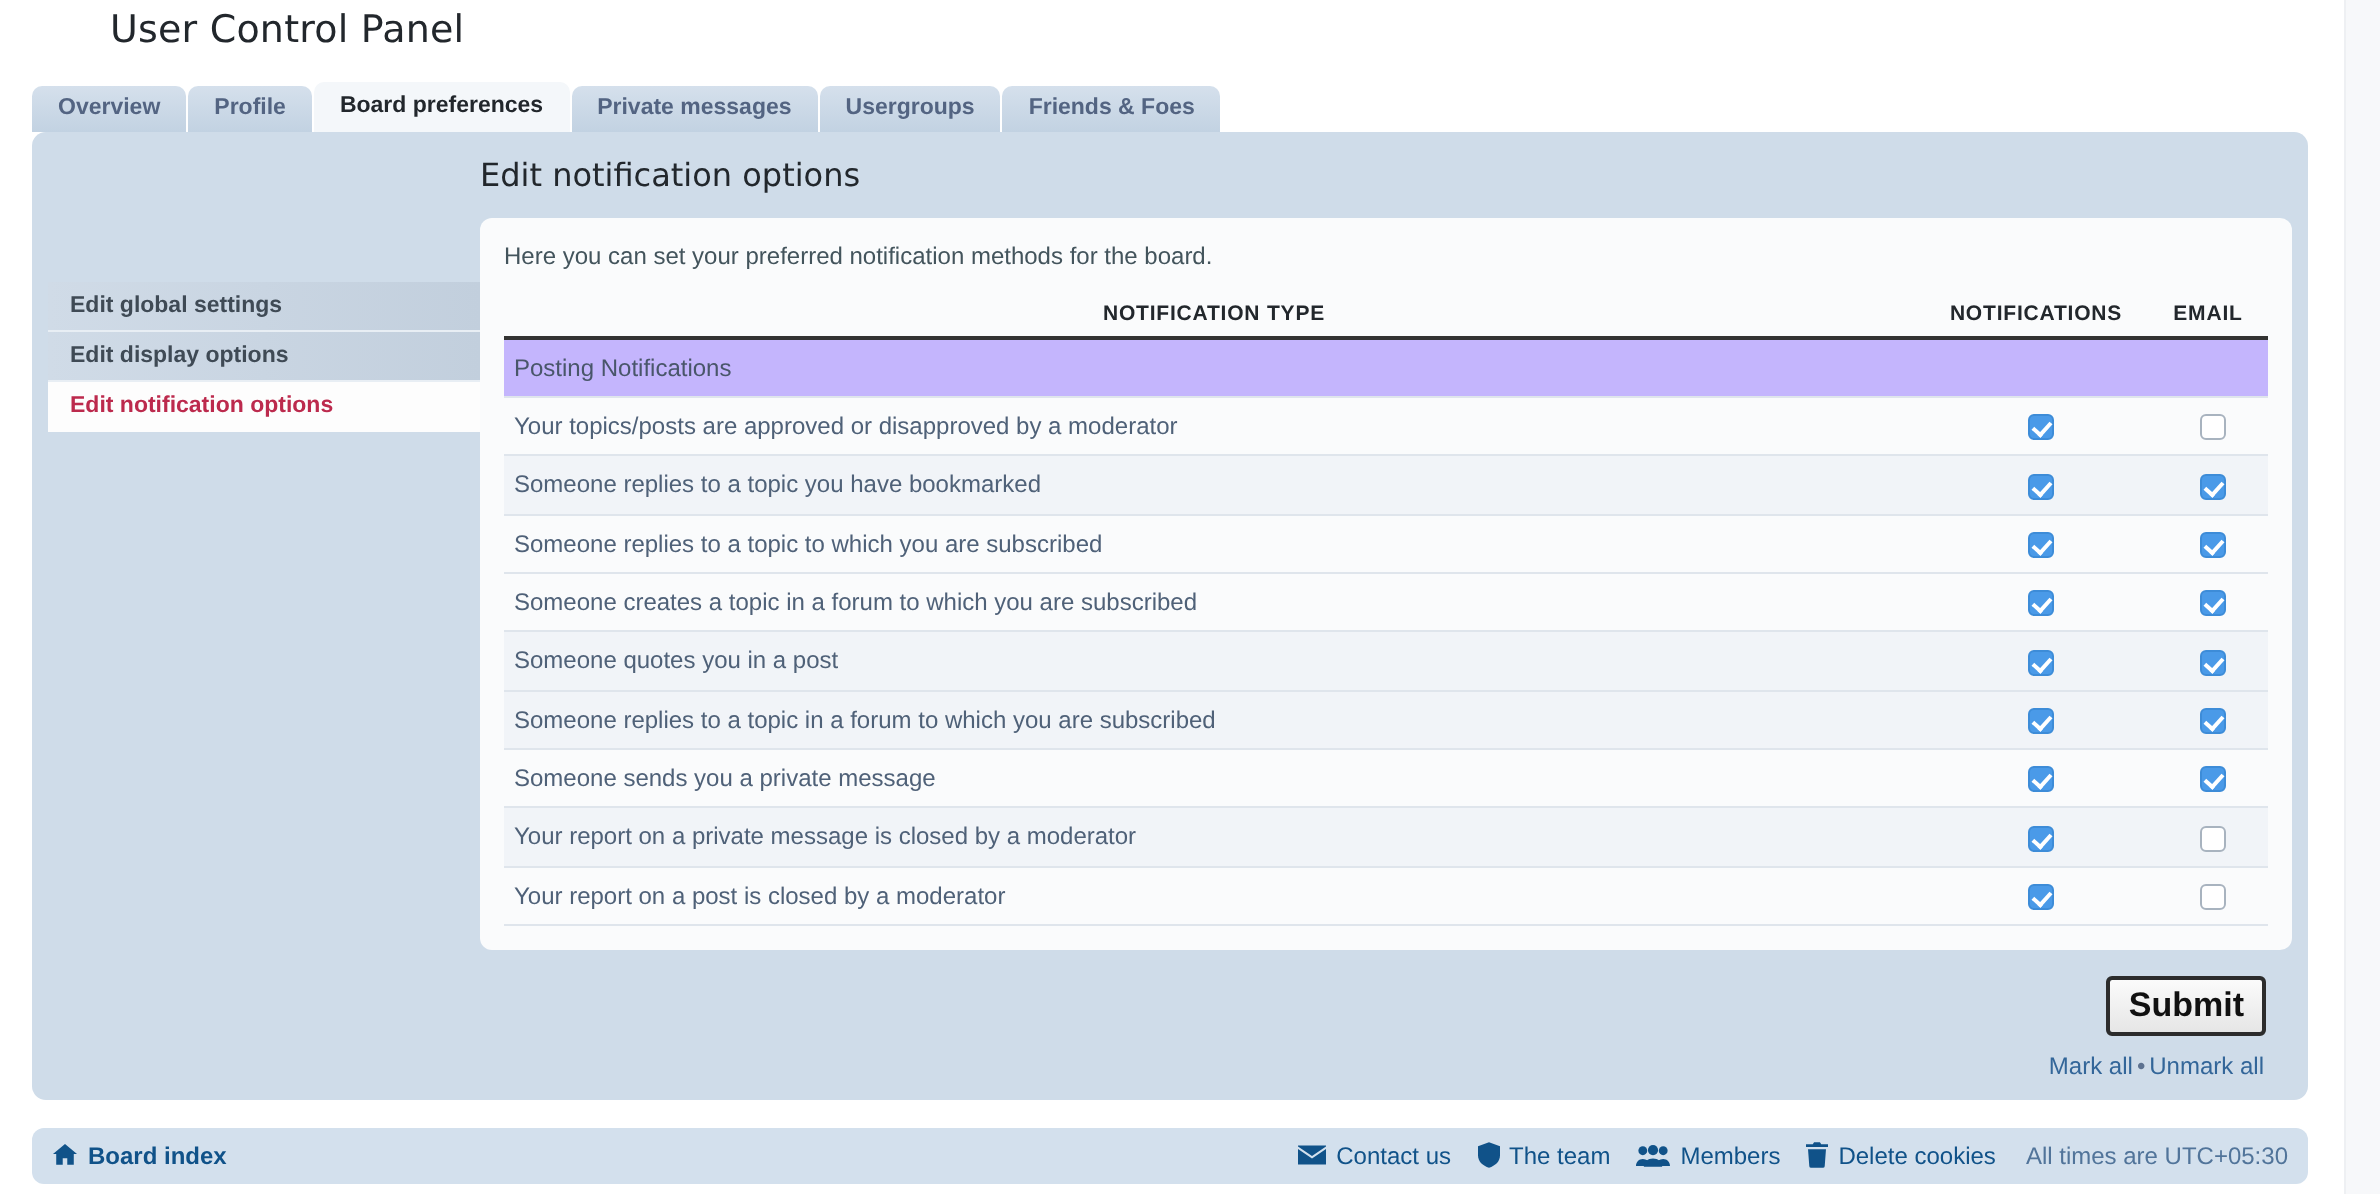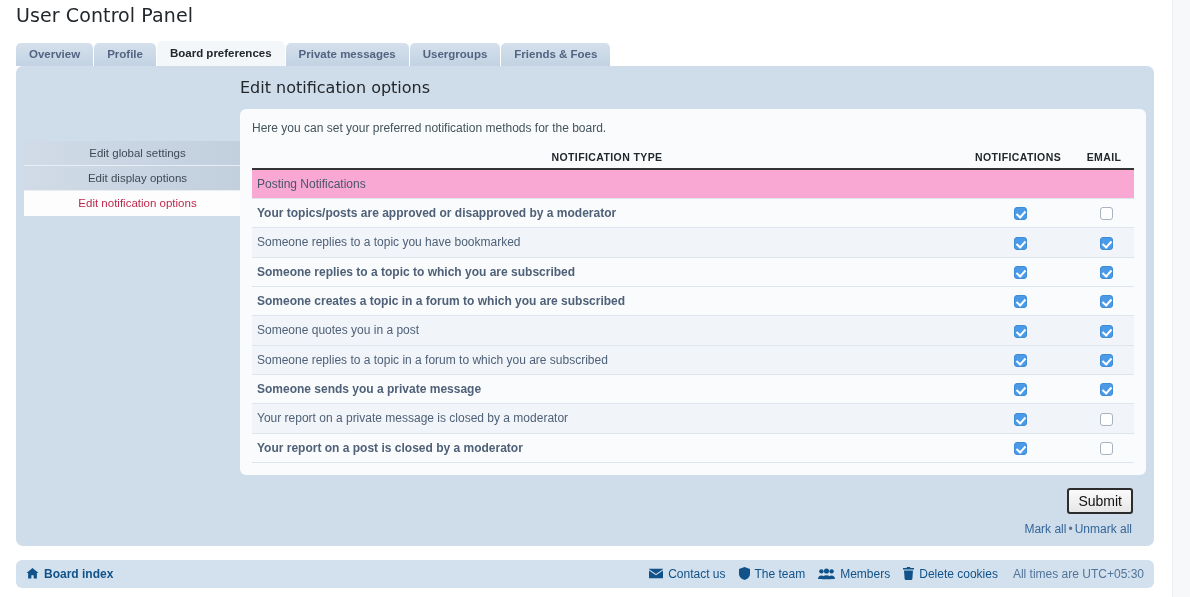--- a/index.html
+++ b/index.html
@@ -35,20 +35,21 @@
   }
 
   
   .page-title {
     font-family: "DejaVu Sans", sans-serif;
     font-size: 19px;
     font-weight: normal;
     color: #22272c;
     padding: 4px 0 0 16px;
     letter-spacing: .1px;
+    margin-left: 39px;
   }
 
   
   .tabs {
     position: relative;
     height: 26px;
     margin: 14px 0 0 16px;
     display: flex;
     align-items: flex-end;
     gap: 1px;
@@ -100,28 +101,27 @@
     width: 216px;
     flex: 0 0 216px;
     padding-top: 32px;
   }
   .nav-item {
     display: block;
     height: 25px;
     line-height: 25px;
     padding-left: 11px;
     font-size: 11.5px;
-    font-weight: normal;
+    font-weight: bold;
     color: #3f4a55;
     background: linear-gradient(to right, #d0dbe7 0%, #c2cfdd 100%);
     border-bottom: 1px solid #e8eef4;
     cursor: pointer;
     white-space: nowrap;
     overflow: hidden;
-    text-align: center;
   }
   .nav-item.active {
     background: #fdfdfd;
     color: #bc2a4d;
     border-bottom: none;
   }
 
   
   .content {
     flex: 1 1 auto;
@@ -145,34 +145,34 @@
     letter-spacing: .4px;
     padding: 0 0 5px 0;
     border-bottom: 2px solid #333333;
     text-align: center;
   }
   .ntable thead th.col-type { width: auto; }
   .ntable thead th.col-notif { width: 112px; }
   .ntable thead th.col-email { width: 60px; }
 
   .row-section td {
-    background: #f9a8d4;
+    background: #c4b5fd;
     font-size: 12px;
     color: #49566a;
     padding: 7px 0 7px 5px;
     border-bottom: 1px solid #dfe5ec;
     margin-left: 16px;
   }
   .row-item td {
     font-size: 12px;
     color: #4f6178;
     padding: 7px 0 7px 5px;
     border-bottom: 1px solid #dfe5ec;
   }
-  .row-item.odd td { background: #fafbfc; font-weight: bold; }
+  .row-item.odd td { background: #fafbfc; }
   .row-item.even td { background: #f1f4f8; }
   .cell-check { text-align: center; }
 
   .cbox {
     display: inline-block;
     width: 13px; height: 13px;
     border-radius: 3px;
     vertical-align: middle;
     position: relative;
     cursor: pointer;
@@ -195,22 +195,22 @@
     transform: rotate(42deg);
   }
 
   
   .submit-area {
     text-align: right;
     padding: 14px 14px 2px 0;
   }
   .submit-btn {
     font-family: "Liberation Sans", sans-serif;
-    font-size: 14px;
-    font-weight: normal;
+    font-size: 17px;
+    font-weight: bold;
     color: #111111;
     background: linear-gradient(to bottom, #fbfbfb 0%, #e6e6e6 100%);
     border: 1px solid #9aa3ac;
     outline: 2px solid #2c2c2c;
     outline-offset: -1px;
     border-radius: 2px;
     padding: 3px 9px;
     cursor: pointer;
   }
   .mark-links {

